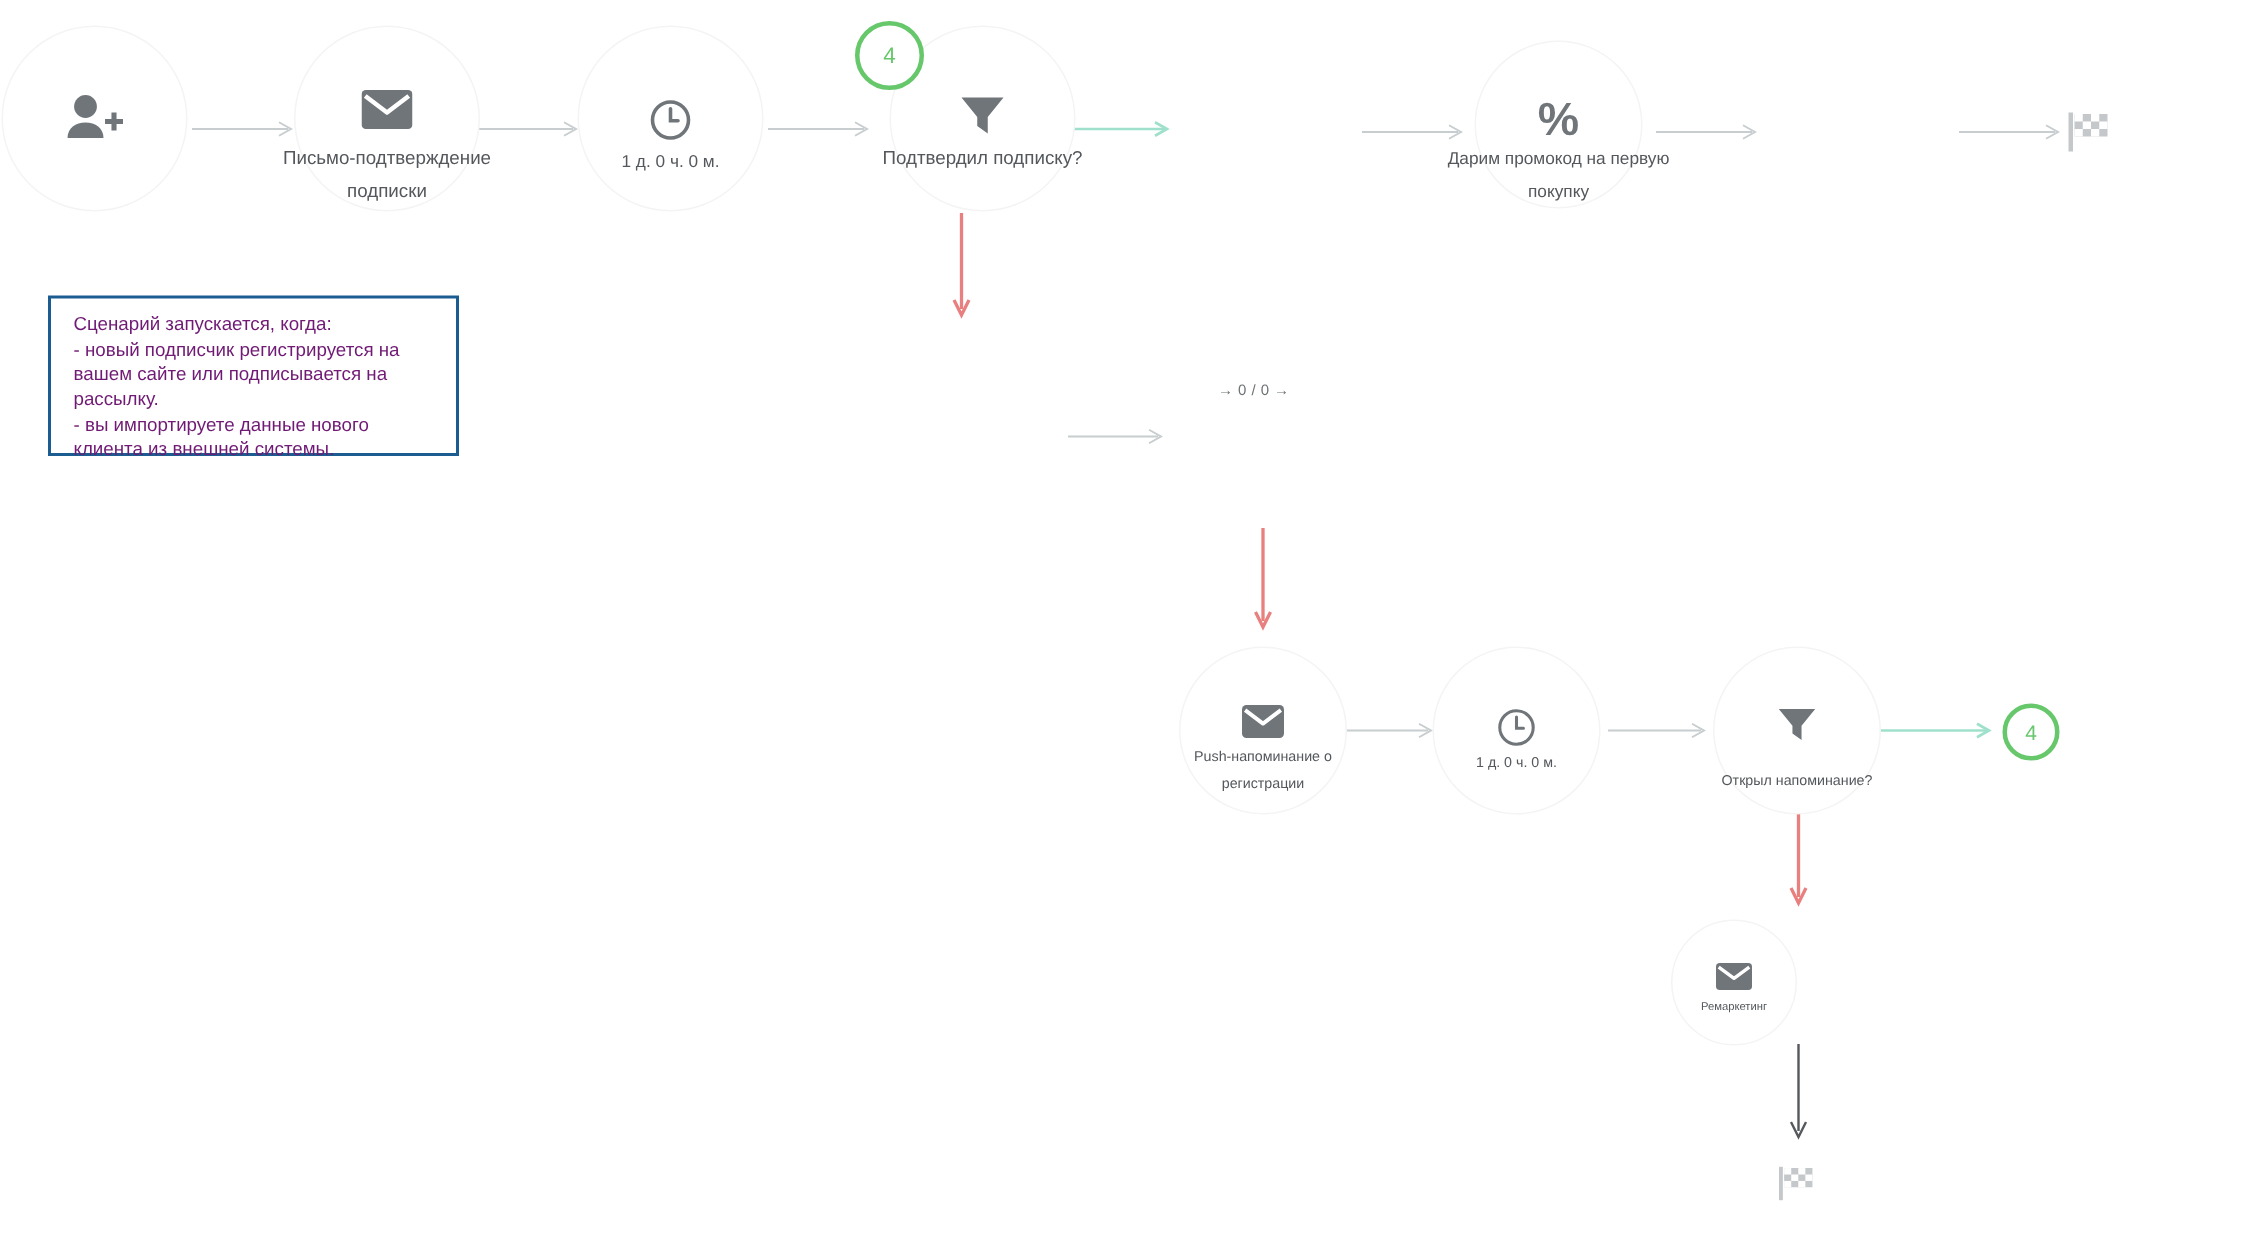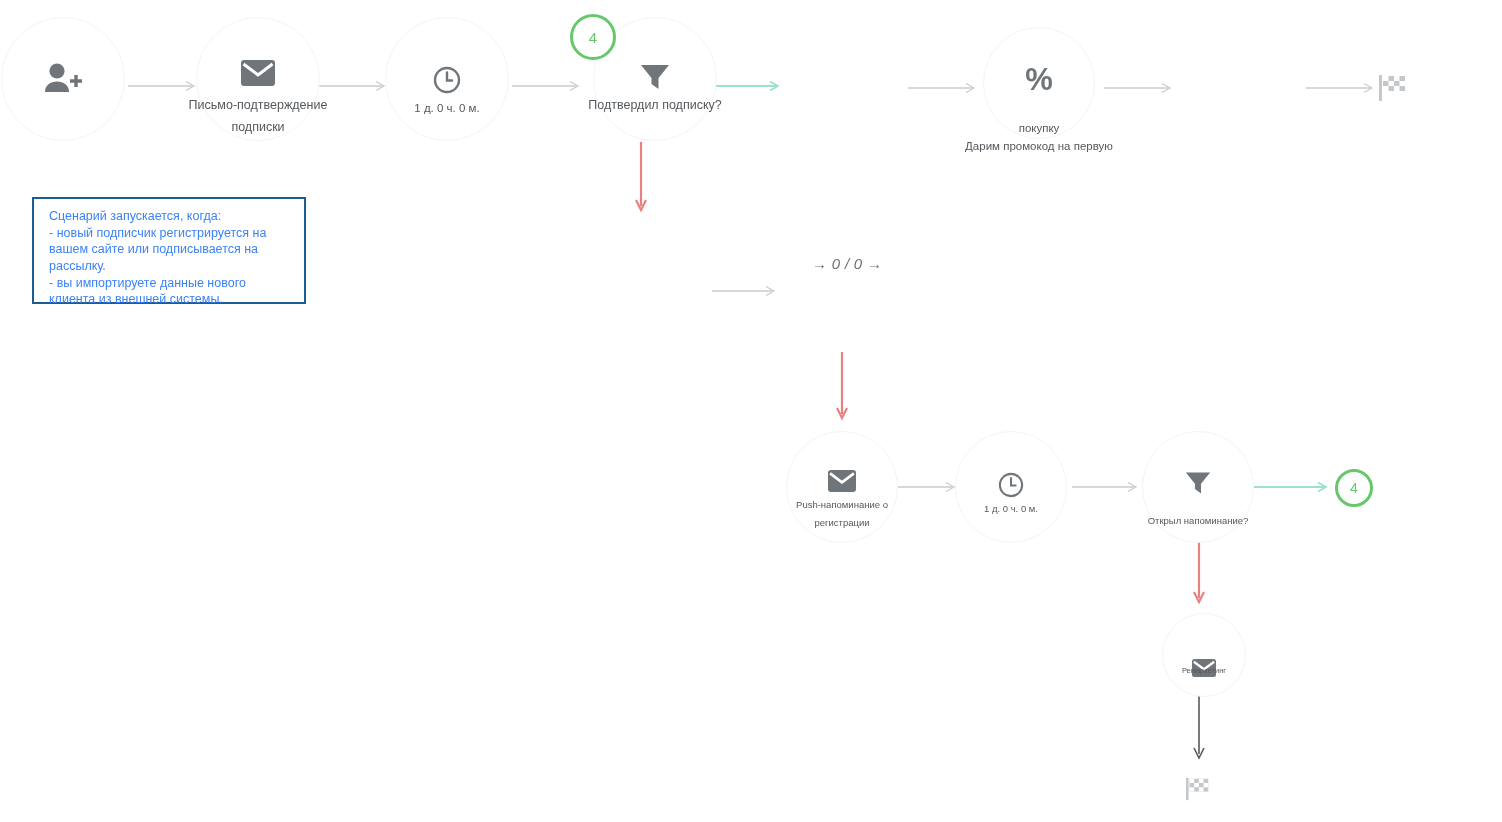--- a/index.html
+++ b/index.html
@@ -73,37 +73,36 @@
     justify-content: center;
     font-size: 15px;
     background: #ffffff;
     box-sizing: border-box;
   }
   .badge-sm { width: 38px; height: 38px; font-size: 14px; }
 
   
   .stat {
     position: absolute;
-    font-size: 15px;
+    font-size: 10px;
     color: #6d7276;
     white-space: nowrap;
     letter-spacing: .3px;
-    font-style: italic;
   }
 
   
   .note {
     position: absolute;
     border: 2px solid #1c5d91;
     background: #ffffff;
     box-sizing: border-box;
     padding: 9px 11px 10px 15px;
     font-size: 12.5px;
     line-height: 1.33;
-    color: #3b82f6;
+    color: #701a75;
     white-space: pre-line;
   }
 
   
   .flag { position: absolute; color: #c4c8cb; line-height: 1; }
 </style>
 </head>
 <body>
 
 <div id="canvas">
@@ -244,21 +243,21 @@
     </span>
     <span class="nlabel lbl-r1" style="top:76px;">Подтвердил подписку?</span>
   </div>
   <div class="badge" style="left:570px; top:14px; width:46px; height:46px;">
     <span>4</span>
   </div>
 
 
   <div class="node n-mid" style="left:983px; top:27px;">
     <span class="glyph" style="margin-top:36px; font-size:31px; font-weight:bold; font-family:'Liberation Sans', sans-serif;">%</span>
-    <span class="nlabel lbl-r2" style="top:68px;margin-top:40px;">Дарим промокод на первую</span>
+    <span class="nlabel lbl-r2" style="top:68px;">Дарим промокод на первую</span>
     <span class="nlabel lbl-r2" style="top:90px;">покупку</span>
   </div>
 
 
   <span class="flag" style="left:1378px; top:74px;">
     <svg width="30" height="28" viewBox="0 0 30 28">
         <rect x="1" y="1" width="3" height="26" fill="#c4c8cb"></rect>
         <path d="M5 2h22v15H5z" fill="#c4c8cb"></path>
         <g fill="#ffffff">
           <rect x="5" y="2" width="5.5" height="5"></rect>
@@ -305,21 +304,21 @@
           <path d="M1 3h28L18.5 16v11L11.5 22V16z" fill="#70757a"></path>
         </svg>
     </span>
     <span class="nlabel lbl-r3" style="top:80px;">Открыл напоминание?</span>
   </div>
 
   <div class="badge badge-sm" style="left:1335px; top:469px;">
     <span>4</span>
   </div>
 
-  <div class="node n-sml" style="left:1162px; top:613px;justify-content:center;">
+  <div class="node n-sml" style="left:1114px; top:613px;">
     <span class="glyph" style="margin-top:28px;">
       <svg width="24" height="18" viewBox="0 0 24 18">
           <rect x="0" y="0" width="24" height="18" rx="2.5" fill="#70757a"></rect>
           <path d="M1.8 2.8 L12 10.2 L22.2 2.8" stroke="#ffffff" stroke-width="2.3" fill="none" stroke-linejoin="round"></path>
         </svg>
     </span>
     <span class="nlabel lbl-r4" style="top:50px;">Ремаркетинг</span>
   </div>
 
   <span class="flag" style="left:1185px; top:777px;">

